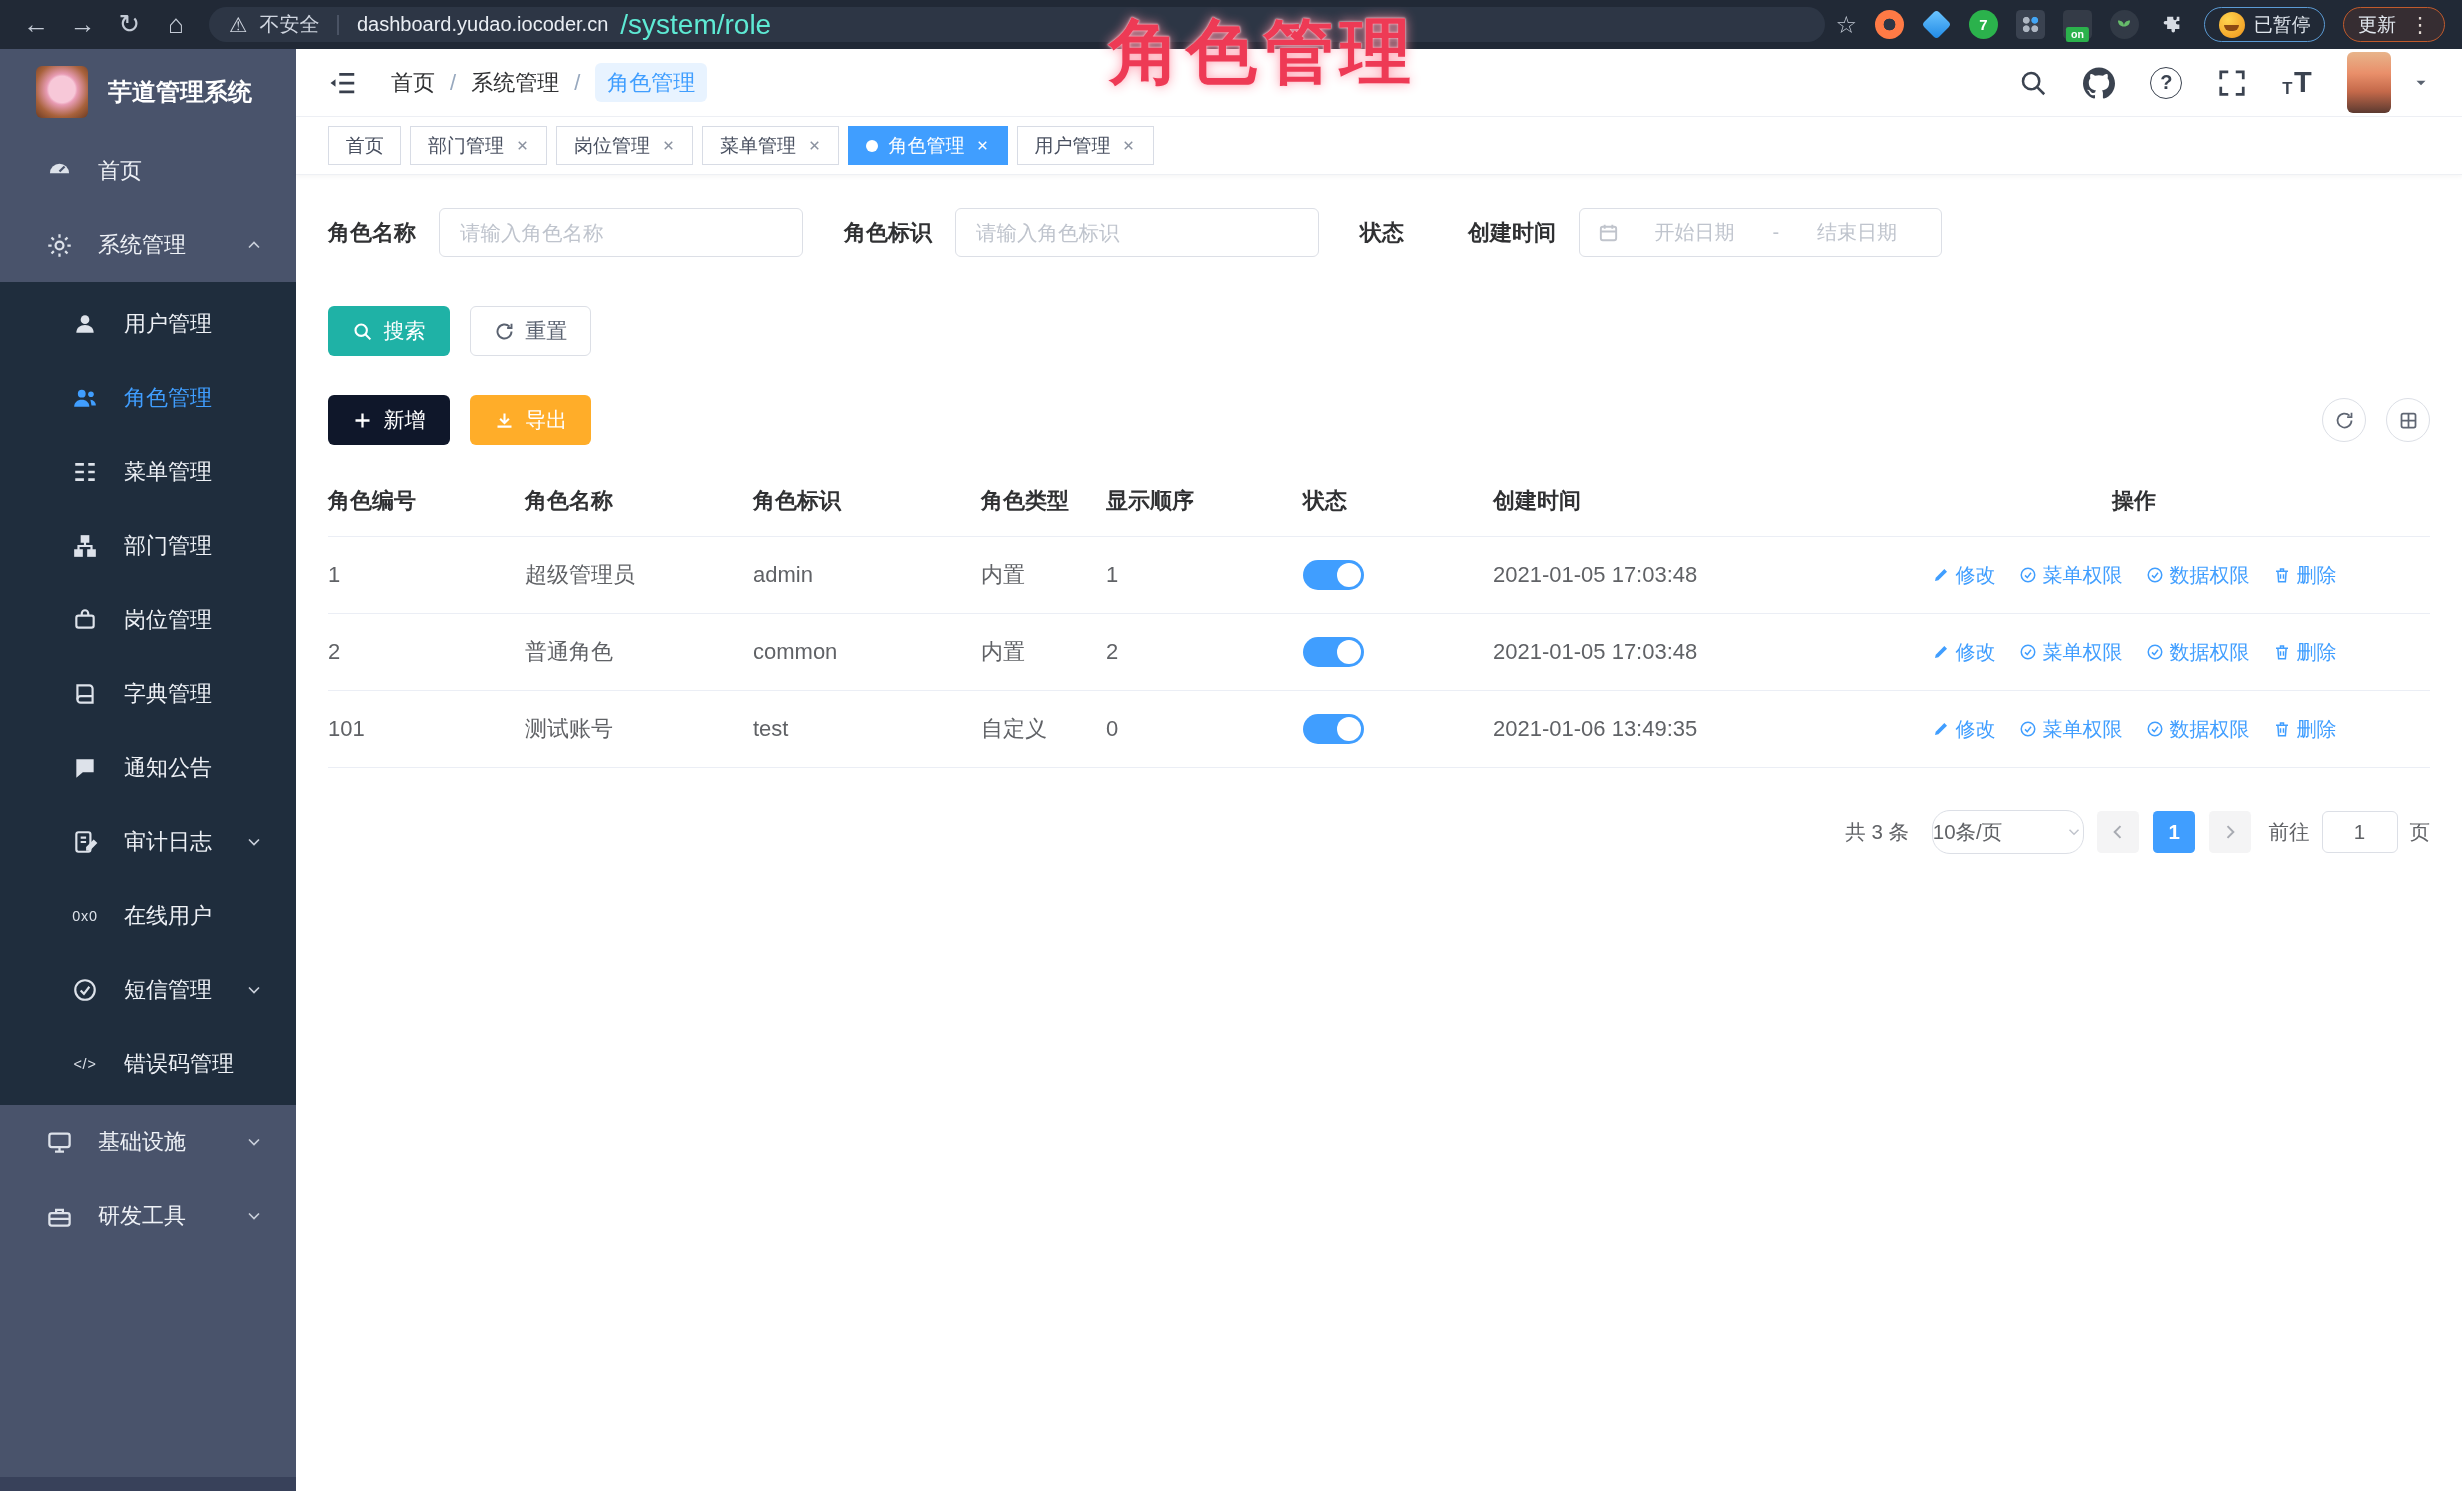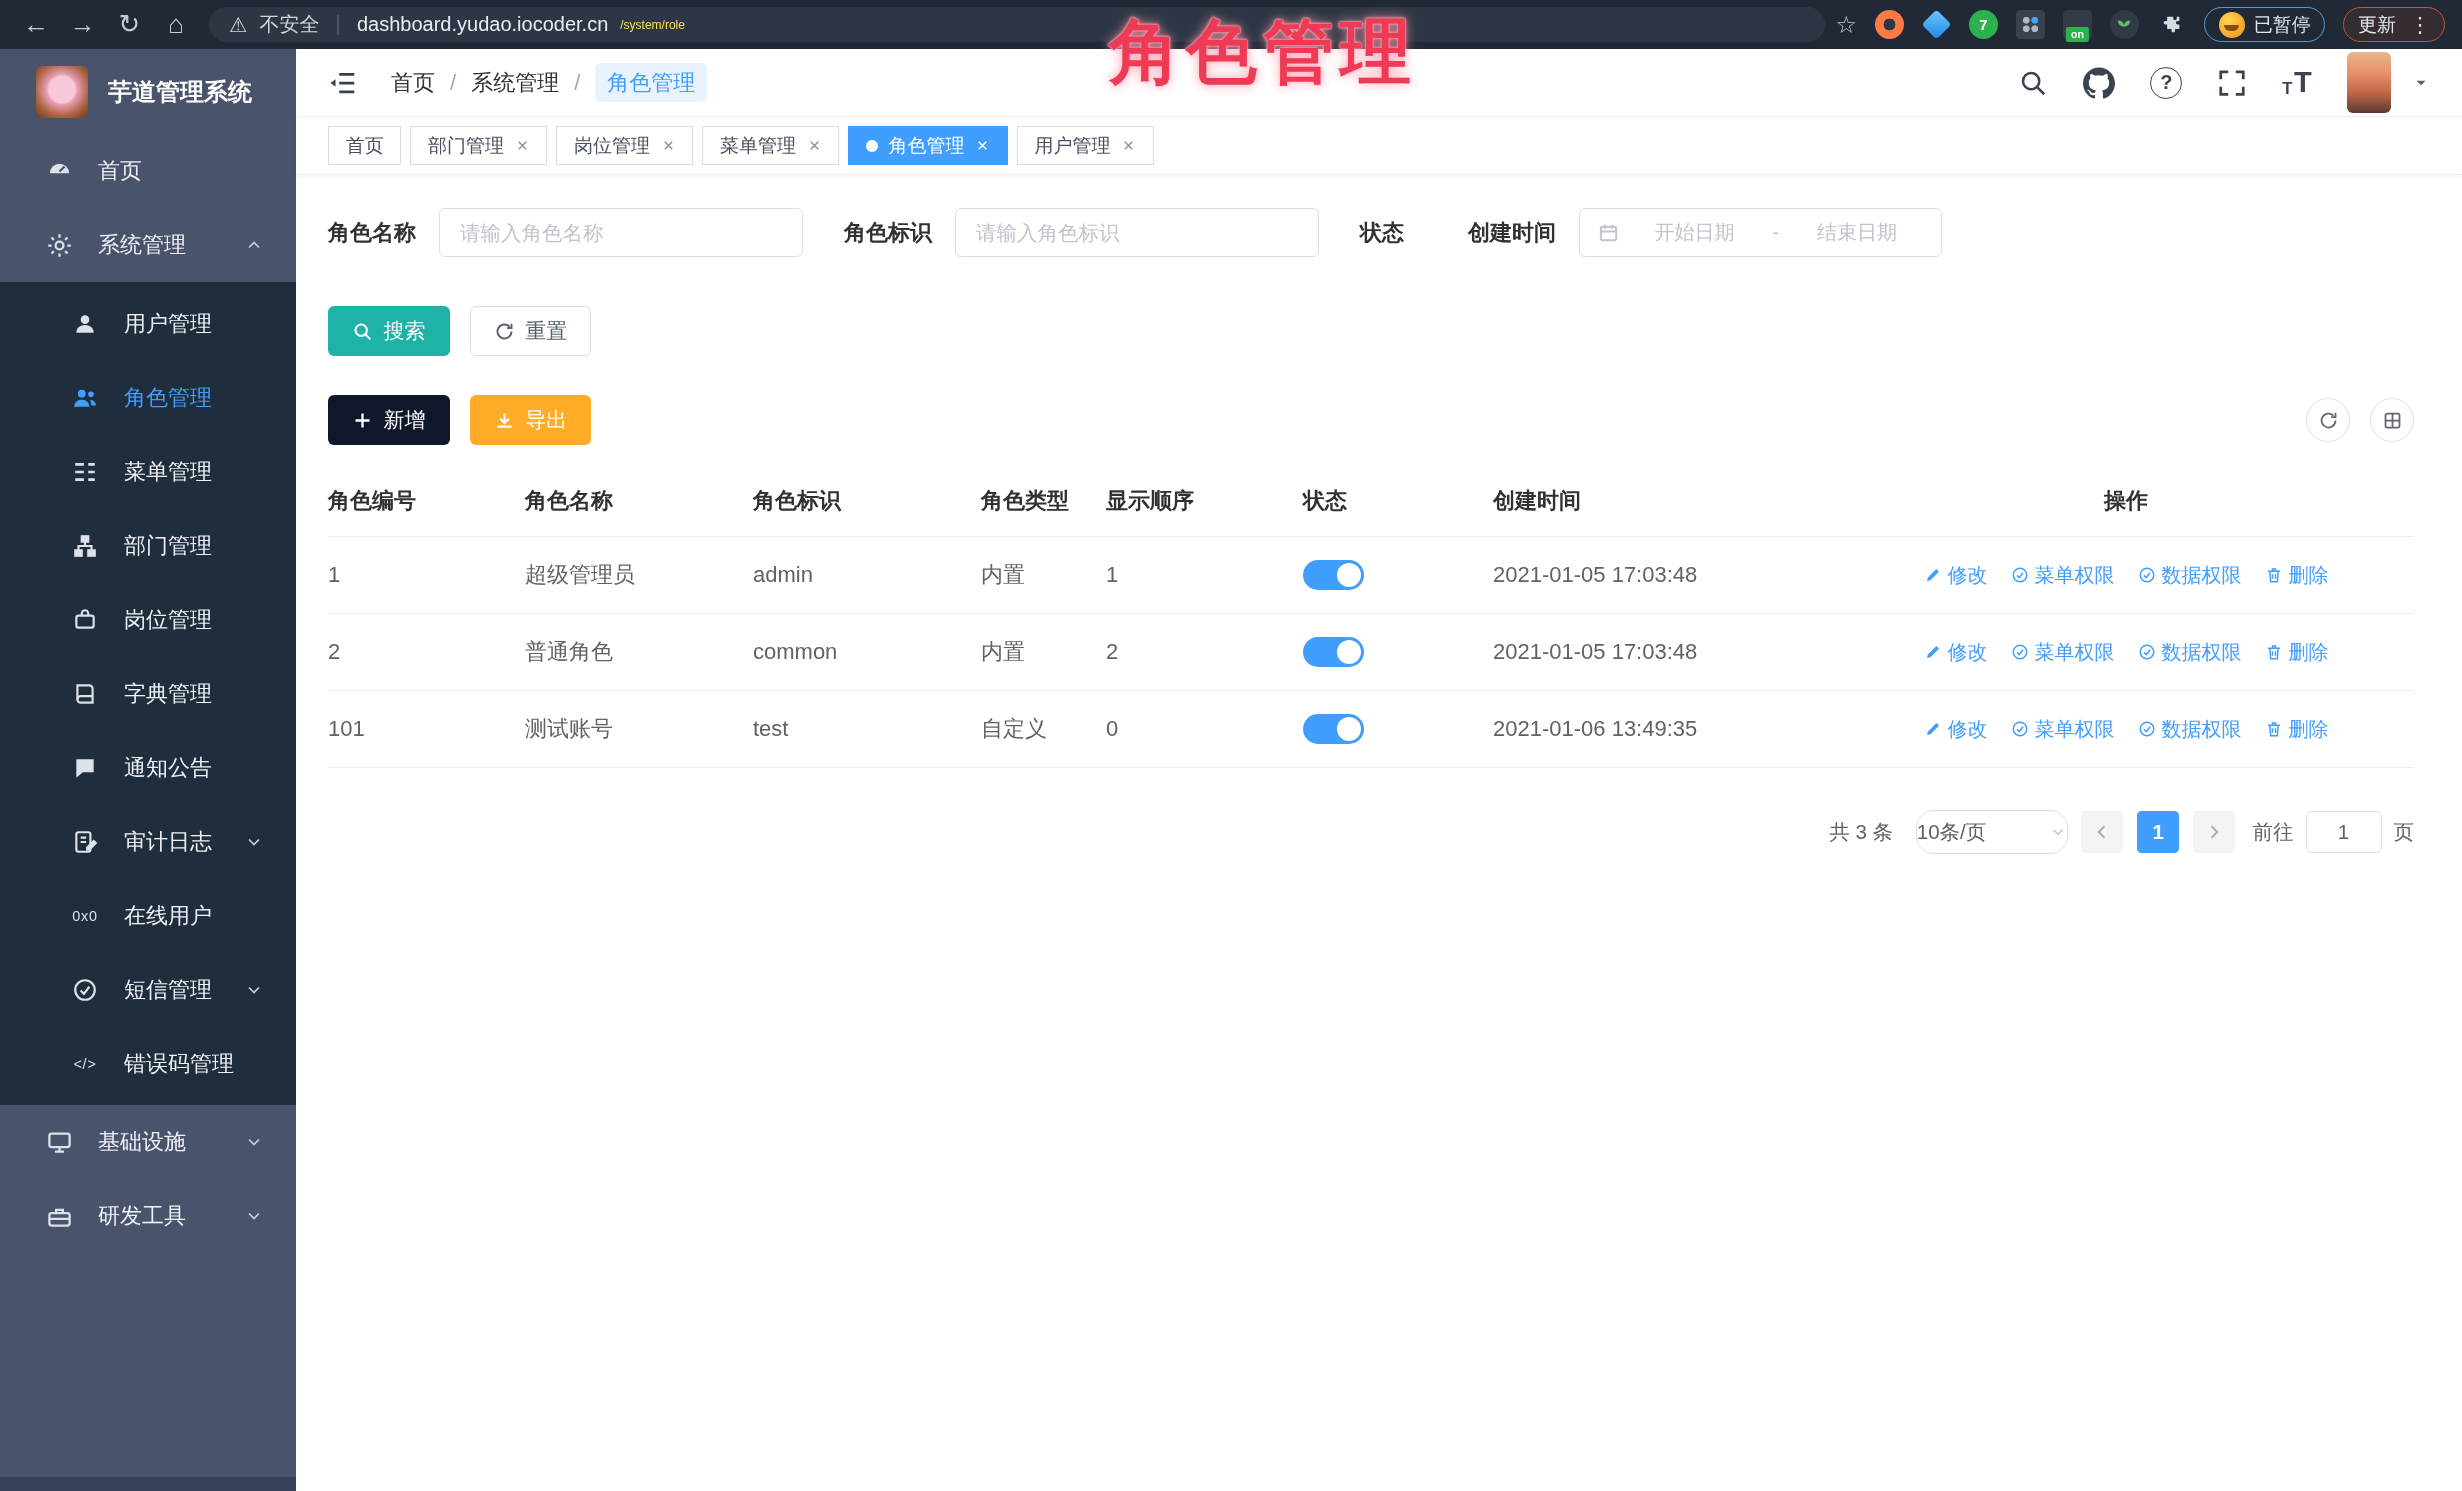--- a/index.html
+++ b/index.html
@@ -8,21 +8,21 @@
   .stage { position:relative; width:2462px; height:1492px; }
 
   
   .chrome { height:49px; background:#212936; display:flex; align-items:center; padding:0 16.7px; gap:7.6px; position:relative; z-index:10; }
   .nav-ico { width:39px; height:39px; display:flex; align-items:center; justify-content:center; color:#c3cad5; font-size:26px; border-radius:50%; }
   .urlbar { flex:1; max-width:1616px; height:35px; margin-left:6px; background:#2d3645; border-radius:17.5px; display:flex; align-items:center; padding:0 20px; gap:12px; }
   .urlbar .warn { color:#cfd5df; font-size:20.5px; }
   .sec-text { color:#cfd5df; font-size:20px; }
   .url-sep { width:1.5px; height:20px; background:#4a5364; margin:0 6px; }
   .url-host { color:#e9edf3; font-size:20px; }
-  .url-path { color:#fde047; font-size:12px; }
+  .url-path { color:#5eead4; font-size:28px; }
   .ext-zone { margin-left:auto; display:flex; align-items:center; gap:18px; }
   .star { color:#c3cad5; font-size:24px; }
   .ext-ico { width:29px; height:29px; border-radius:50%; display:flex; align-items:center; justify-content:center; font-size:15px; color:#fff; position:relative; }
   .ext-orange { background:radial-gradient(circle at 50% 50%, #2d3645 0 28%, #ff7a45 30% 100%); }
   .ext-gem { background:transparent; }
   .gem { width:21px; height:21px; background:linear-gradient(135deg,#6ec6ff,#1e88e5); transform:rotate(45deg); border-radius:3.8px; }
   .ext-seven { background:#2bb24c; font-weight:bold; }
   .ext-grid { border-radius:4.6px; background:#3a4250; }
   .grid-dots { width:16.7px; height:16.7px; background:
       radial-gradient(circle at 25% 25%, #aeb6c2 0 3px, transparent 3.8px),
@@ -80,21 +80,21 @@
     background:linear-gradient(180deg,#e8b48a 0%, #e98f6a 35%, #c4694a 65%, #5c3a30 100%); }
   .avatar-caret { color:#5a6270; display:flex; margin-left:-13.7px; }
 
   .tabsbar { height:58px; display:flex; align-items:center; gap:9px; padding:0 32px; border-bottom:1.5px solid #eef0f4; box-shadow:0 2.3px 4.6px rgba(0,0,0,.04); }
   .tag { height:39px; display:flex; align-items:center; gap:10.6px; padding:0 16.7px; border:0.8px solid #d8dce5; background:#fff; color:#495060; font-size:19px; cursor:pointer; white-space:nowrap; }
   .tag .x { display:flex; color:#8a919f; }
   .tag.active { background:#409EFF; border-color:#409EFF; color:#fff; }
   .tag.active .x { color:#fff; }
   .dot { width:12px; height:12px; border-radius:50%; background:#fff; }
 
-  .content { flex:1; padding:33px 48px 0 32px; position:relative; }
+  .content { flex:1; padding:33px 32px 0 32px; position:relative; }
 
   
   .filters { display:flex; align-items:center; }
   .f-item { display:flex; align-items:center; margin-right:41px; }
   .f-label { font-size:22px; font-weight:bold; color:#303133; margin-right:23px; white-space:nowrap; }
   .f-input { width:364px; height:49px; border:0.8px solid #dcdfe6; border-radius:6px; padding:0 20px; font-size:20.5px; color:#606266; outline:none; font-family:inherit; }
   .f-input::placeholder { color:#bfc4cd; }
   .f-select { width:363px; height:49px; border:0.8px solid #dcdfe6; border-radius:6px; display:flex; align-items:center; padding:0 18px; cursor:pointer; }
   .f-placeholder { color:#bfc4cd; font-size:20.5px; }
   .sel-caret { margin-left:auto; color:#c0c4cc; display:flex; }

